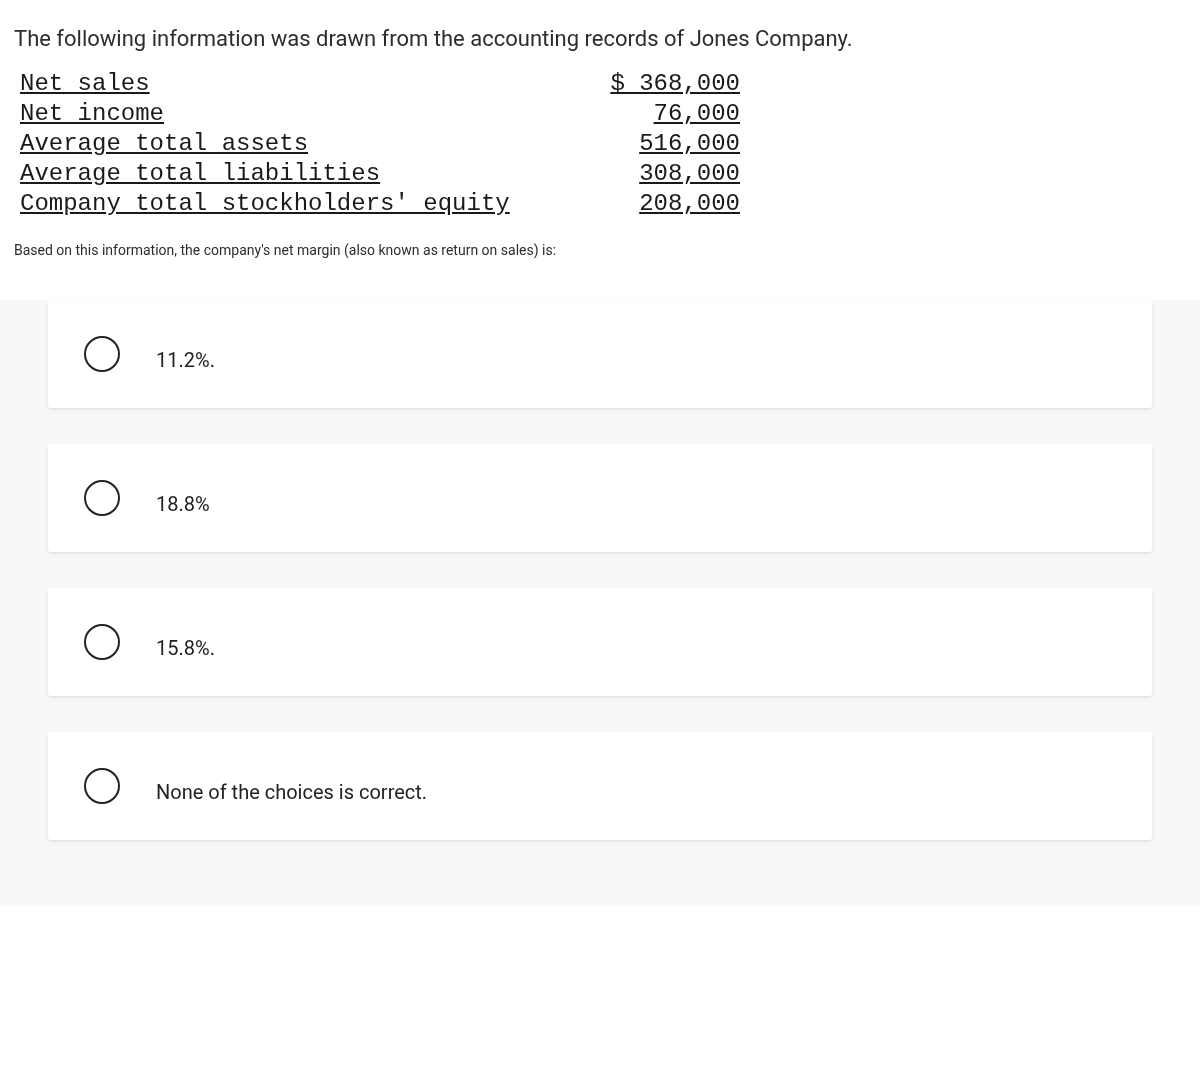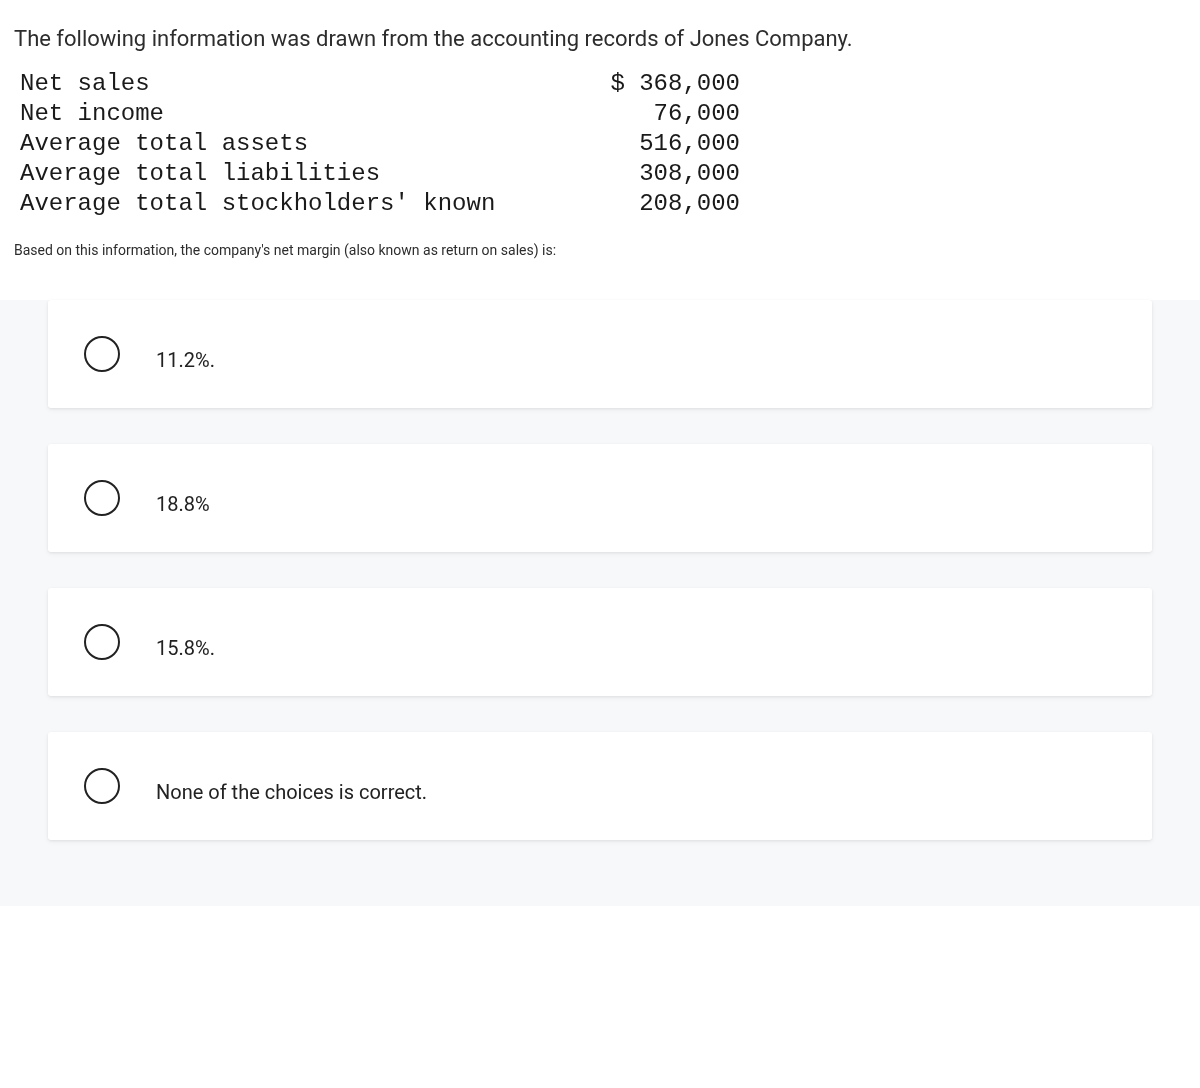--- a/index.html
+++ b/index.html
@@ -18,20 +18,21 @@
       font-size: 22px;
       color: #2d2d2d;
       padding: 24px 14px 14px 14px;
       line-height: 1.4;
     }
     .data-table {
       font-family: "Courier New", Courier, monospace;
       font-size: 24px;
       padding: 0 20px 14px 20px;
       color: #1a1a1a;
+      text-decoration: underline;
     }
     .data-row {
       display: flex;
       line-height: 1.25;
     }
     .data-label {
       width: 520px;
       white-space: pre;
     }
     .data-value {
@@ -94,21 +95,21 @@
   </div>
   <div class="data-row">
     <span class="data-label">Average total assets</span>
     <span class="data-value">516,000</span>
   </div>
   <div class="data-row">
     <span class="data-label">Average total liabilities</span>
     <span class="data-value">308,000</span>
   </div>
   <div class="data-row">
-    <span class="data-label">Average total stockholders' known</span>
+    <span class="data-label">Company total stockholders' equity</span>
     <span class="data-value">208,000</span>
   </div>
 </div>
 
 <div class="followup-text">Based on this information, the company's net margin (also known as return on sales) is:</div>
 
 <div class="mc-section">
 
   <div class="choice-card">
     <span class="radio-circle"></span>

